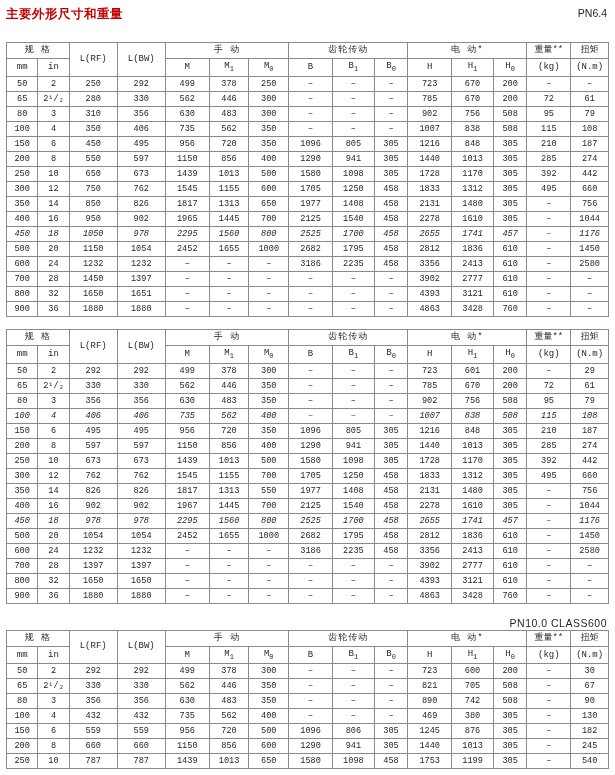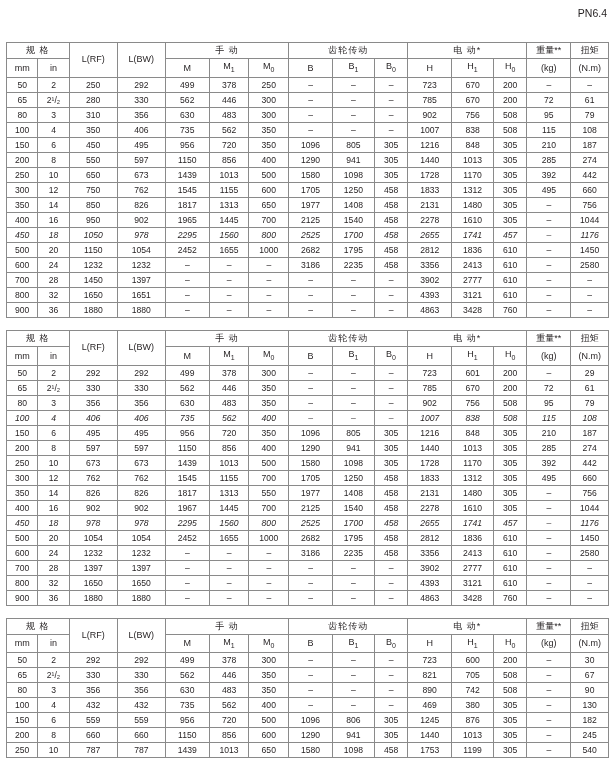--- a/index.html
+++ b/index.html
@@ -50,20 +50,21 @@
     height: 14px;
     line-height: 14px;
     letter-spacing: 0.5px;
   }
   table.spec {
     border-collapse: collapse;
     width: 603px;
     margin: 0 6px 0 6px;
     table-layout: fixed;
     font-size: 8.6px;
+    font-family: Liberation Mono, monospace;
   }
   table.spec th, table.spec td {
     border: 1px solid #8a8a8a;
     text-align: center;
     padding: 0;
     height: 14px;
     line-height: 14px;
     vertical-align: middle;
     font-weight: normal;
     color: #231f20;
@@ -82,20 +83,21 @@
   .sub { font-size: 7px; vertical-align: sub; }
   tr.italic td { font-style: italic; }
   .spacer { height: 12px; }
 </style>
 </head>
 <body>
 
 <div class="page">
 
   <div class="title-row">
+    <div class="doc-title">主要外形尺寸和重量</div>
     <div class="doc-title-right">PN6.4</div>
   </div>
 
   <div id="tables-host">
       <div class="tbl-caption">&nbsp;</div>
       <table class="spec">
         <colgroup>
           <col style="width: 30px;">
           <col style="width: 30px;">
           <col style="width: 46px;">
@@ -729,20 +731,21 @@
             <td>–</td>
             <td>4863</td>
             <td>3428</td>
             <td>760</td>
             <td>–</td>
             <td>–</td>
           </tr>
         </tbody>
       </table>
       <div class="spacer"></div>
+      <div class="tbl-caption">PN10.0  CLASS600</div>
       <table class="spec">
         <colgroup>
           <col style="width: 30px;">
           <col style="width: 30px;">
           <col style="width: 46px;">
           <col style="width: 46px;">
           <col style="width: 42px;">
           <col style="width: 38px;">
           <col style="width: 38px;">
           <col style="width: 42px;">

